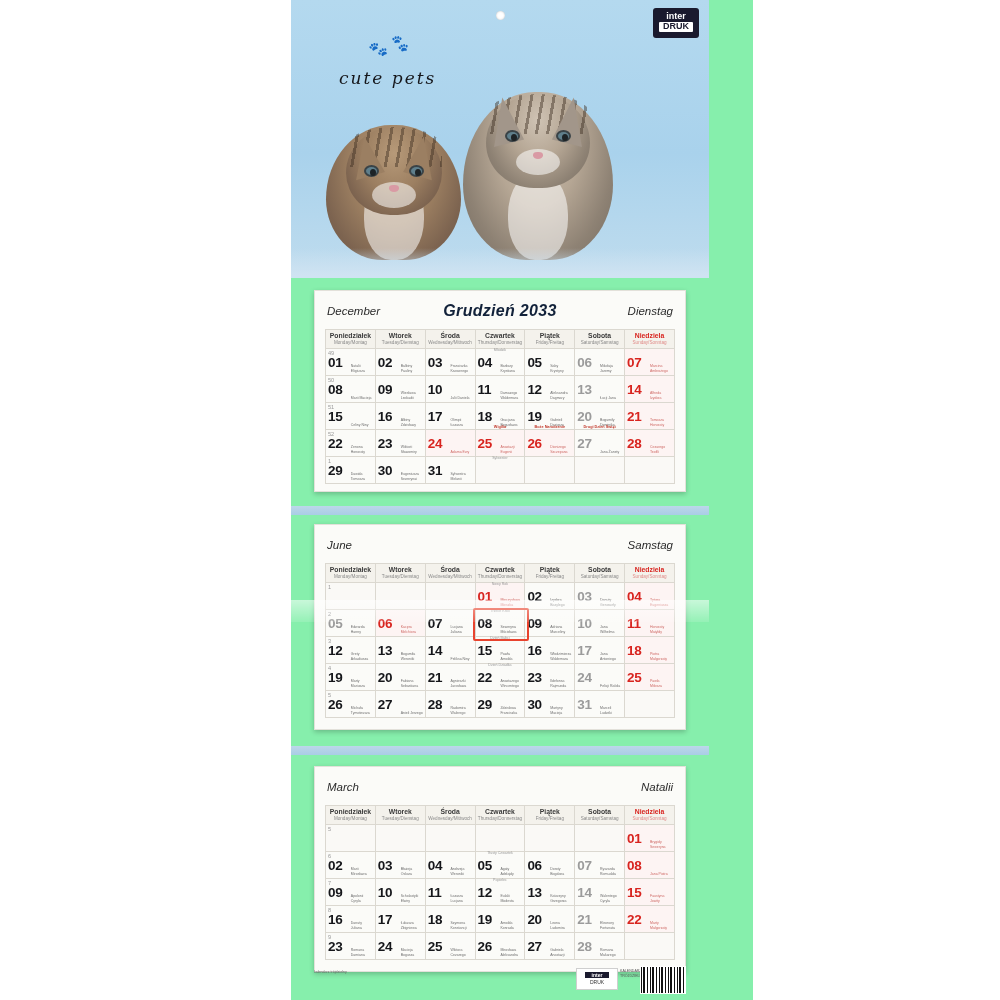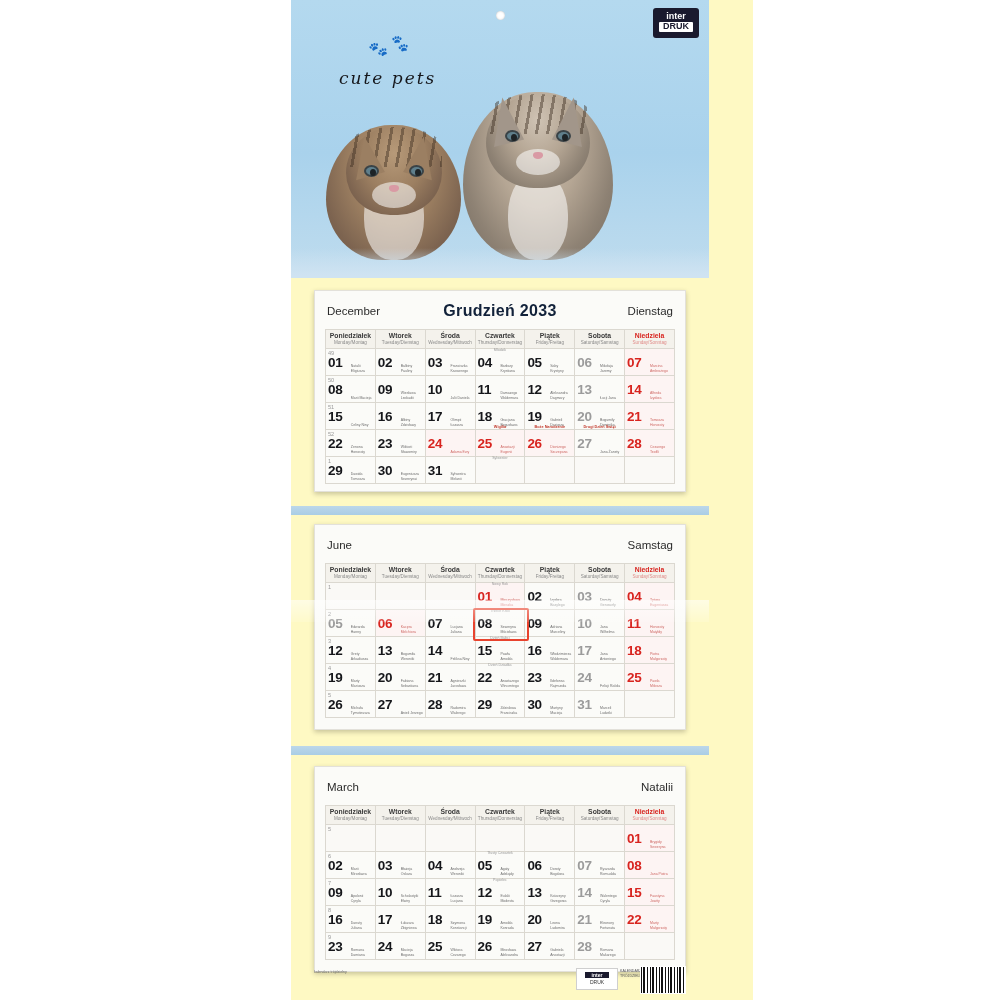--- a/index.html
+++ b/index.html
@@ -11,21 +11,21 @@
   }
   .page{
     position:relative;
     width:1000px;height:1000px;
     background:#ffffff;
   }
   .calendar-body{
     position:absolute;
     left:291px;top:0;
     width:462px;height:1000px;
-    background:#fef9c3;
+    background:#86efac;
   }
 
   
   .photo{
     position:absolute;left:0;top:0;width:418px;height:278px;
     background:linear-gradient(180deg,#b4d9ef 0%,#a9d2ec 55%,#bfdcee 100%);
     overflow:hidden;
   }
   .photo-inner{position:absolute;inset:0;}
   .hole{
@@ -95,21 +95,21 @@
   .m1{top:290px;height:202px;}
   .m2{top:524px;height:206px;}
   .m3{top:766px;height:206px;}
   .sep{
     position:absolute;left:0;width:418px;height:9px;
     background:linear-gradient(180deg,#bcd7ea,#a9cde5);
   }
   .sep1{top:506px;}
   .sep2{top:746px;}
 
-  .m-head{position:relative;height:26px;}
+  .m-head{position:relative;height:26px;font-style:italic;}
   .m-en{position:absolute;left:2px;top:5px;font-size:11.5px;color:#2b2b2b;}
   .m-de{position:absolute;right:2px;top:5px;font-size:11.5px;color:#2b2b2b;}
   .m-title{
     text-align:center;font-size:16px;font-weight:bold;color:#12223a;
     letter-spacing:.3px;padding-top:2px;
   }
   table.cal{border-collapse:collapse;width:100%;table-layout:fixed;margin-top:3px;}
   table.cal th{
     border:1px solid #dbd8d0;background:#f4f2ec;
     font-size:6.4px;font-weight:bold;color:#3a3a3a;

